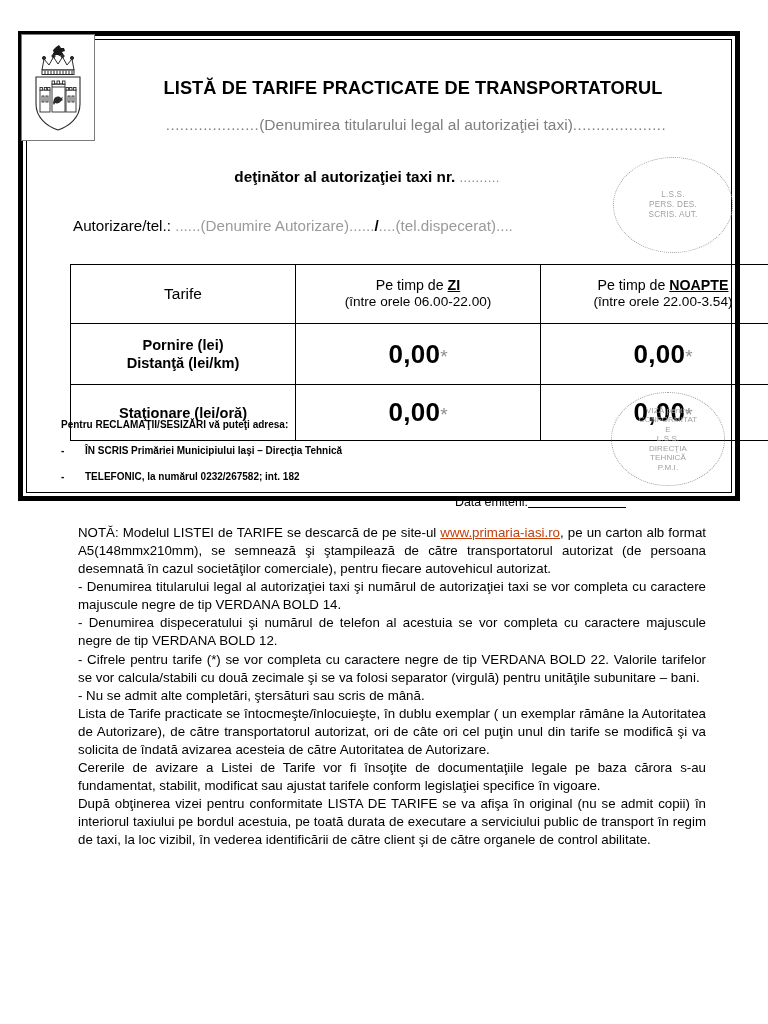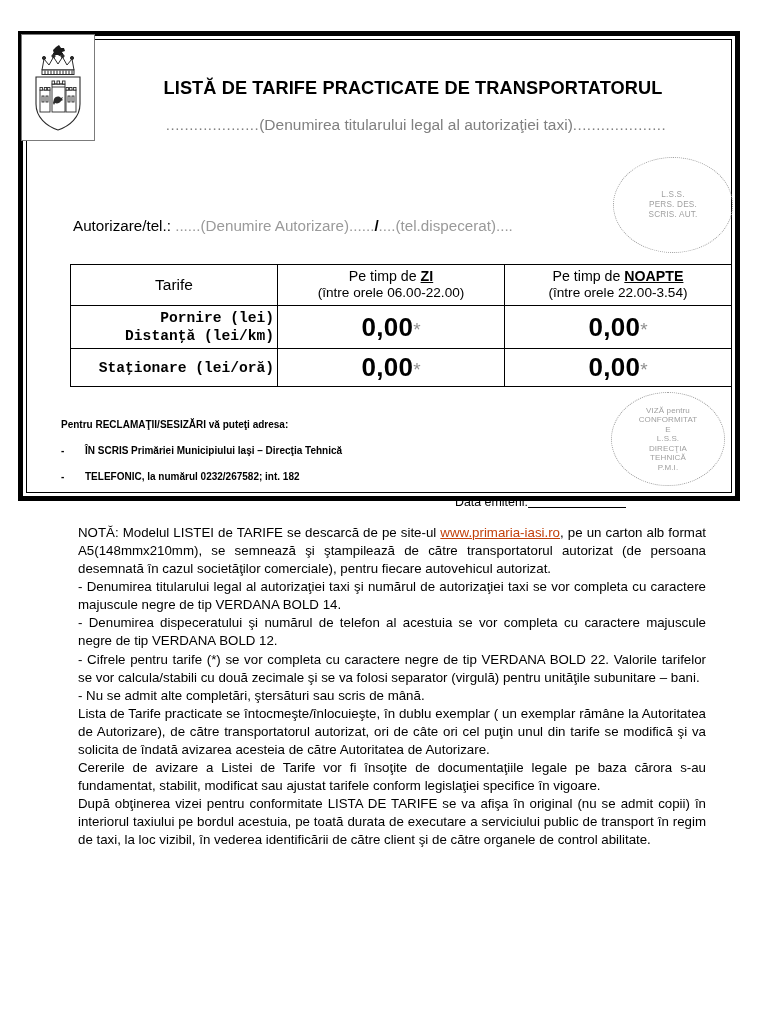--- a/index.html
+++ b/index.html
@@ -141,21 +141,21 @@
   #tariff-table {
     position: absolute;
     left: 43px;
     top: 224px;
     width: 640px;
     border-collapse: collapse;
     table-layout: fixed;
   }
   #tariff-table th, #tariff-table td {
     border: 1.6px solid #000000;
-    padding: 3px;
+    padding: 12px;
     vertical-align: middle;
   }
   .col-label { width: 200px; }
   .col-day   { width: 220px; }
   .col-night { width: 220px; }
 
   .th-label {
     text-align: center;
     font-size: 15.5px;
     font-weight: normal;
@@ -169,22 +169,21 @@
   }
   .th-period .top { font-size: 14.2px; }
   .th-period .top u { text-decoration: underline; font-weight: bold; margin-top: 20px; }
   .th-period .bottom { font-size: 13.6px; }
 
   .row-label {
     font-size: 14.6px;
     font-weight: bold;
     padding: 3px 0 4px 6px;
     line-height: 1.25;
-    text-align: right;
-    font-family: Liberation Mono, monospace;
+    text-align: center;
   }
   .rate-cell {
     text-align: center;
     padding: 2px 0 4px 0;
   }
   .rate-value {
     font-size: 26px;
     font-weight: bold;
     letter-spacing: 0.3px;
   }
@@ -295,20 +294,24 @@
         <path d="M25 55 c2 -3 5 -3 7 -1 l2 -1 -1 2 1 1 -2 1 c-1 2 -4 3 -6 2 l-1 2 -1 -2 z" fill="#2a2a2a"></path>
       </svg>
     </div>
 
     <div id="holder-name-line">
       <span class="dotline">....................</span><span>(Denumirea titularului legal al autorizaţiei taxi)</span><span class="dotline">....................</span>
     </div>
 
     <div id="doc-title">LISTĂ DE TARIFE PRACTICATE DE TRANSPORTATORUL</div>
 
+    <div id="authorization-line">
+      <span>deţinător al autorizaţiei taxi nr.</span>
+      <span class="dots-small">..........</span>
+    </div>
 
     <div id="dispatcher-line">
       <span class="label">Autorizare/tel.:</span>
       <span class="muted">......</span><span class="muted">(Denumire Autorizare)</span><span class="muted">......</span><span class="sep">/</span><span class="muted">....</span><span class="muted">(tel.dispecerat)</span><span class="muted">....</span>
     </div>
 
     <div id="stamp-lss" class="stamp-circle">
       <div>
         <div>L.S.S.</div>
         <div>PERS. DES.</div>

